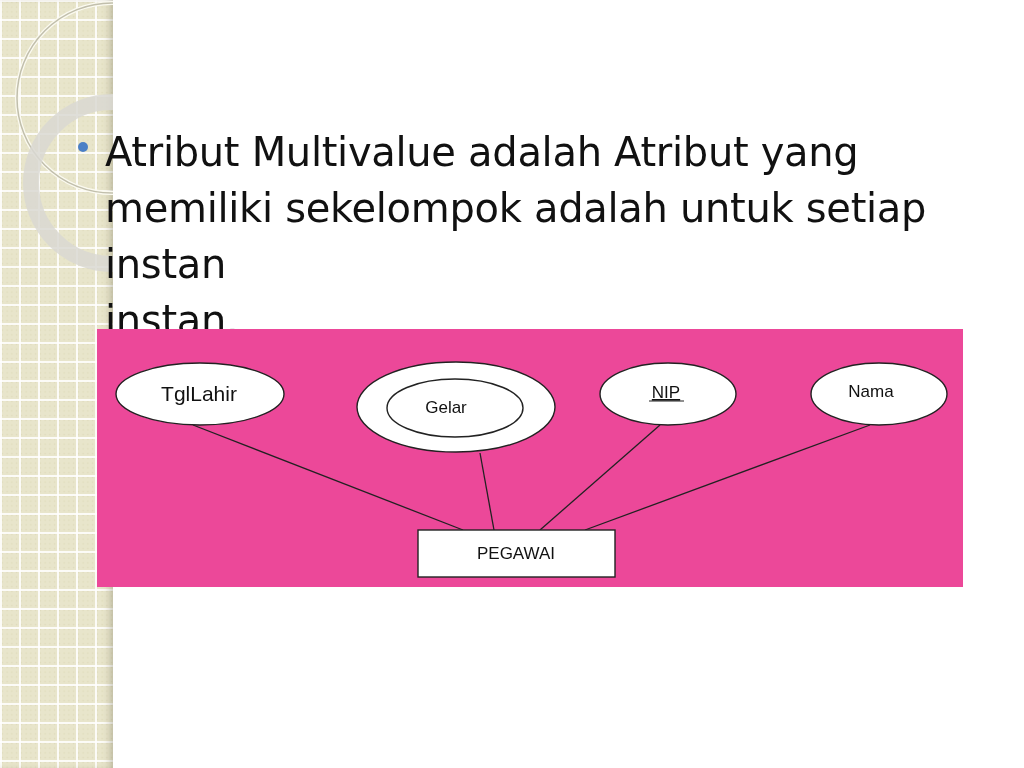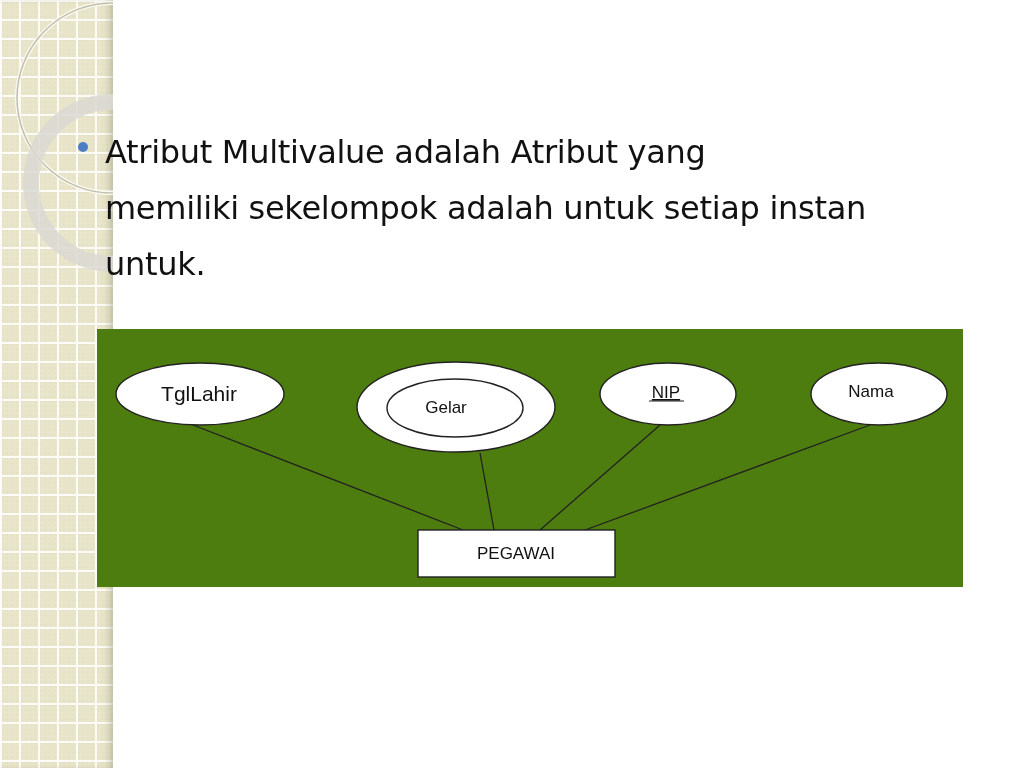--- a/index.html
+++ b/index.html
@@ -8,23 +8,23 @@
     background-color:#e8e5cb;
     background-image:
       linear-gradient(to right, rgba(255,255,255,0.85) 2px, transparent 2px),
       linear-gradient(to bottom, rgba(255,255,255,0.85) 2px, transparent 2px),
       radial-gradient(circle, rgba(215,210,175,0.6) 0.8px, transparent 1px);
     background-size:19px 19px, 19px 19px, 4.75px 4.75px;
     box-shadow: inset -6px 0 8px -4px rgba(120,115,90,0.45);
   }
   .deco { position:absolute; left:0; top:0; }
   .bullet-list { position:absolute; left:78px; top:124px; width:900px; margin:0; padding:0; list-style:none; }
-  .bullet-item { position:relative; padding-left:27px; font-family:"DejaVu Sans", sans-serif; font-size:32px; line-height:56px; color:#111; letter-spacing:-0.3px; }
+  .bullet-item { position:relative; padding-left:27px; font-family:"DejaVu Sans", sans-serif; font-size:40px; line-height:56px; color:#111; letter-spacing:-0.3px; }
   .bullet-dot { position:absolute; left:0; top:18px; width:10px; height:10px; border-radius:50%; background:#4a7fc6; }
-  .diagram-wrap { position:absolute; left:97px; top:329px; width:866px; height:258px; background:#4d7c0f; }
+  .diagram-wrap { position:absolute; left:97px; top:329px; width:866px; height:258px; background:#ec4899; }
   .diagram-wrap svg { position:absolute; left:0; top:0; }
   .er-label { font-family:"Liberation Sans", sans-serif; fill:#111; }
 </style>
 </head>
 <body>
 
 <div class="sidebar"></div>
 
 <svg class="deco" width="200" height="300">
   <defs>
@@ -37,21 +37,21 @@
     <circle cx="112" cy="98" r="95" fill="none" stroke="#a8a58e" stroke-width="1.5" stroke-dasharray="0" opacity="0.7"></circle>
     <circle cx="112" cy="183" r="81" fill="none" stroke="#d9d8d2" stroke-width="16" opacity="0.85"></circle>
   </g>
 </svg>
 
 <ul class="bullet-list">
   <li class="bullet-item">
     <span class="bullet-dot"></span>
     <span>Atribut Multivalue adalah Atribut yang</span><br>
     <span>memiliki sekelompok adalah untuk setiap instan</span><br>
-    <span>untuk.</span>
+    <span>instan.</span>
   </li>
 </ul>
 
 <div class="diagram-wrap">
   <svg width="866" height="258" viewBox="97 329 866 258">
     <g stroke="#222" stroke-width="1.3" fill="none">
       <line x1="193" y1="425" x2="463" y2="530"></line>
       <line x1="480" y1="453" x2="494" y2="530"></line>
       <line x1="660" y1="425" x2="540" y2="530"></line>
       <line x1="870" y1="425" x2="585" y2="530"></line>

